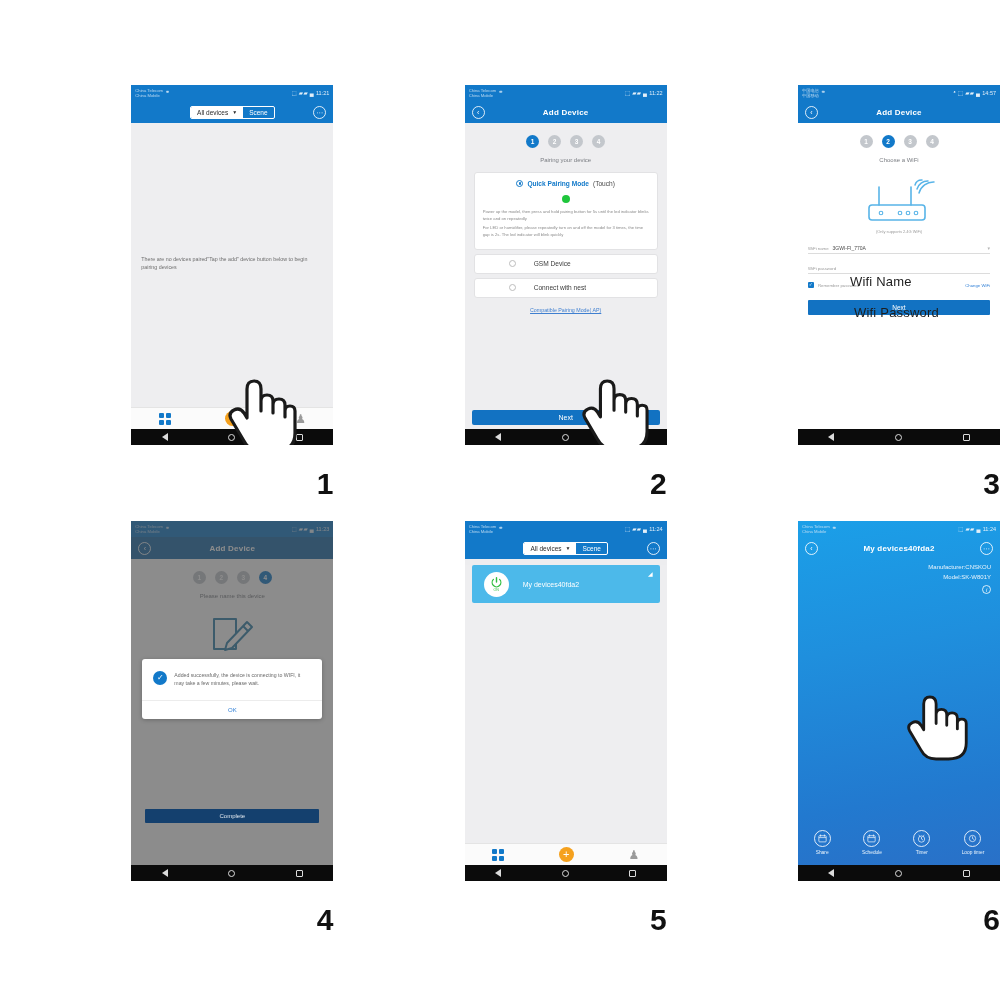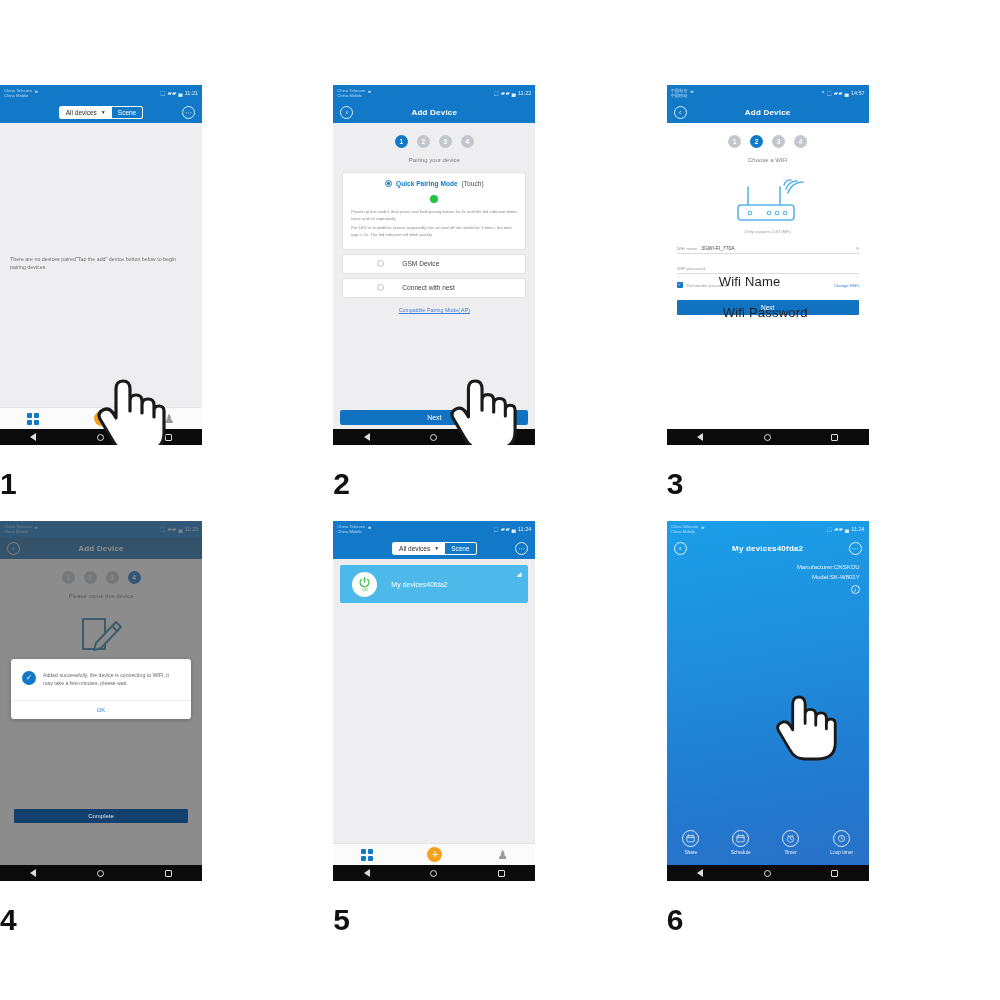--- a/index.html
+++ b/index.html
@@ -11,21 +11,21 @@
   }
   .grid {
     width: 1000px; height: 1000px;
     display: grid;
     grid-template-columns: repeat(3, 1fr);
     grid-template-rows: repeat(2, 1fr);
   }
   .cell {
     display: flex;
     flex-direction: column;
-    align-items: flex-start;
+    align-items: flex-end;
     justify-content: flex-start;
     padding-top: 85px;
     position: relative;
   }
   .cell.row2 { padding-top: 20px; }
   .phone {
     width: 202px; height: 360px;
     background: #ededef;
     position: relative;
     overflow: hidden;

